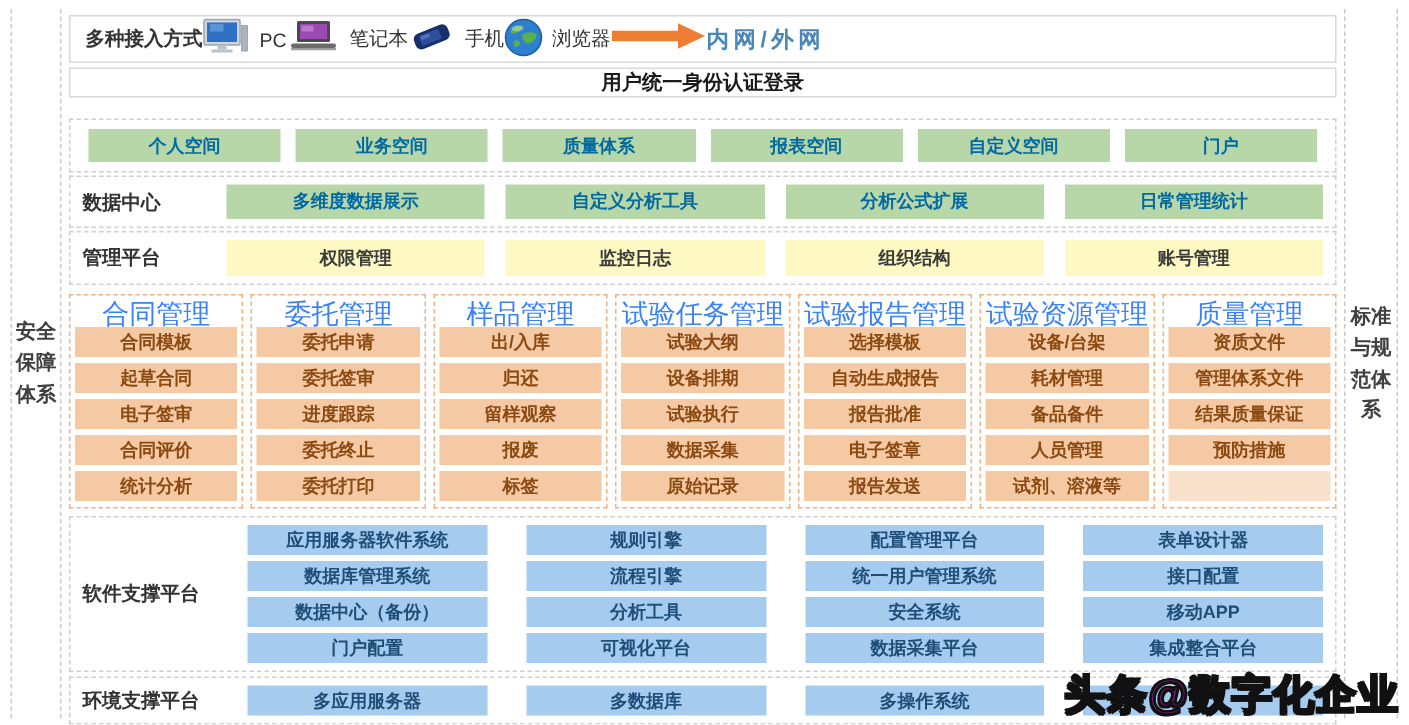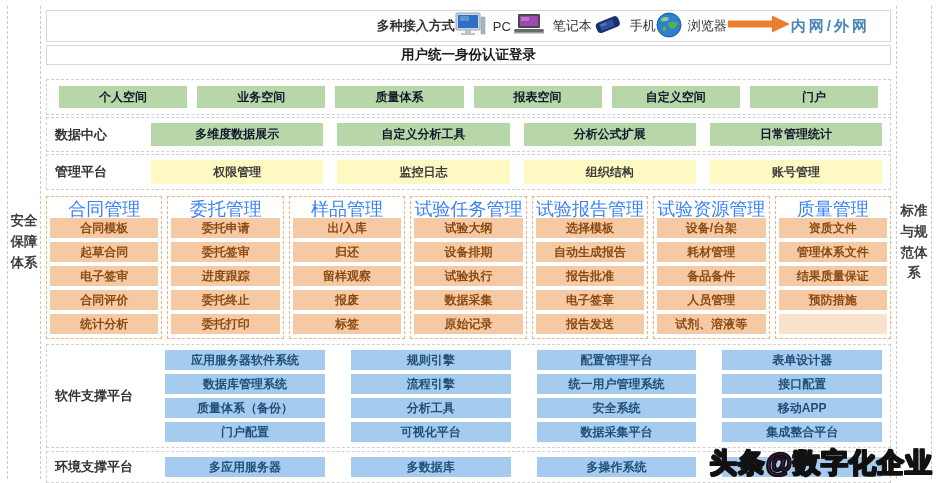--- a/index.html
+++ b/index.html
@@ -8,32 +8,32 @@
 
   
   .rail { display:flex; align-items:center; justify-content:center; border-left:1px dashed #c9c9c9; border-right:1px dashed #c9c9c9; }
   .rail.left  { width:34px; margin:6px 0 4px 7px; }
   .rail.right { width:36px; margin:6px 7px 4px 0; }
   .rail-label { width:30px; font-size:13.5px; font-weight:bold; color:#404040; text-align:center; word-break:break-all; line-height:1.55; }
 
   .main { flex:1; padding:10px 5px 0 5px; display:flex; flex-direction:column; }
 
   
-  .access-row { height:42px; border:1px solid #d9d9d9; display:flex; align-items:center; justify-content:flex-end; padding:0 20px 0 10px; margin-bottom:3px; }
+  .access-row { height:42px; border:1px solid #d9d9d9; display:flex; align-items:center; justify-content:flex-start; padding:0 20px 0 10px; margin-bottom:3px; }
   .access-label { font-size:13px; font-weight:bold; color:#333; }
   .device { display:flex; align-items:center; gap:6px; font-size:13px; color:#333; }
   .net-label { font-size:15px; font-weight:bold; color:#4a86b8; letter-spacing:3px; }
 
   
   .auth-row { height:24px; border:1px solid #d9d9d9; display:flex; align-items:center; justify-content:center; font-size:13.5px; font-weight:bold; color:#1a1a1a; margin-bottom:14px; }
 
   
   .band { border:1px dashed #cfcfcf; margin-bottom:2px; }
   .box { display:flex; align-items:center; justify-content:center; font-size:12px; font-weight:bold; text-align:center; white-space:nowrap; overflow:hidden; }
-  .green  { background:#b7d7a9; color:#0f172a; height:22px; }
+  .green  { background:#b7d7a9; color:#0369a1; height:22px; }
   .yellow { background:#fef9c3; color:#3b3b3b; height:24px; }
   .orange { background:#f5c9a3; color:#8a4a12; height:20px; }
   .blue   { background:#a5cbee; color:#1f4e79; height:20px; }
 
   .spaces-row { display:grid; grid-template-columns:repeat(6,1fr); gap:10px; padding:6px 12px; }
 
   .label-row { display:flex; align-items:center; padding:5px 8px; }
   .row-label { width:96px; font-size:13px; font-weight:bold; color:#333; flex:none; }
   .label-row .items { flex:1; display:grid; grid-template-columns:repeat(4,1fr); gap:14px; }
 
@@ -249,21 +249,21 @@
       </div>
 
     <div class="sw-band">
       <span class="sw-label">软件支撑平台</span>
       <div class="sw-cols">
 
           <div class="sw-col">
 
           <div class="box blue">应用服务器软件系统</div>
             <div class="box blue">数据库管理系统</div>
-            <div class="box blue">质量体系（备份）</div>
+            <div class="box blue">数据中心（备份）</div>
             <div class="box blue">门户配置</div>
           </div>
 
           <div class="sw-col">
 
           <div class="box blue">规则引擎</div>
             <div class="box blue">流程引擎</div>
             <div class="box blue">分析工具</div>
             <div class="box blue">可视化平台</div>
           </div>

